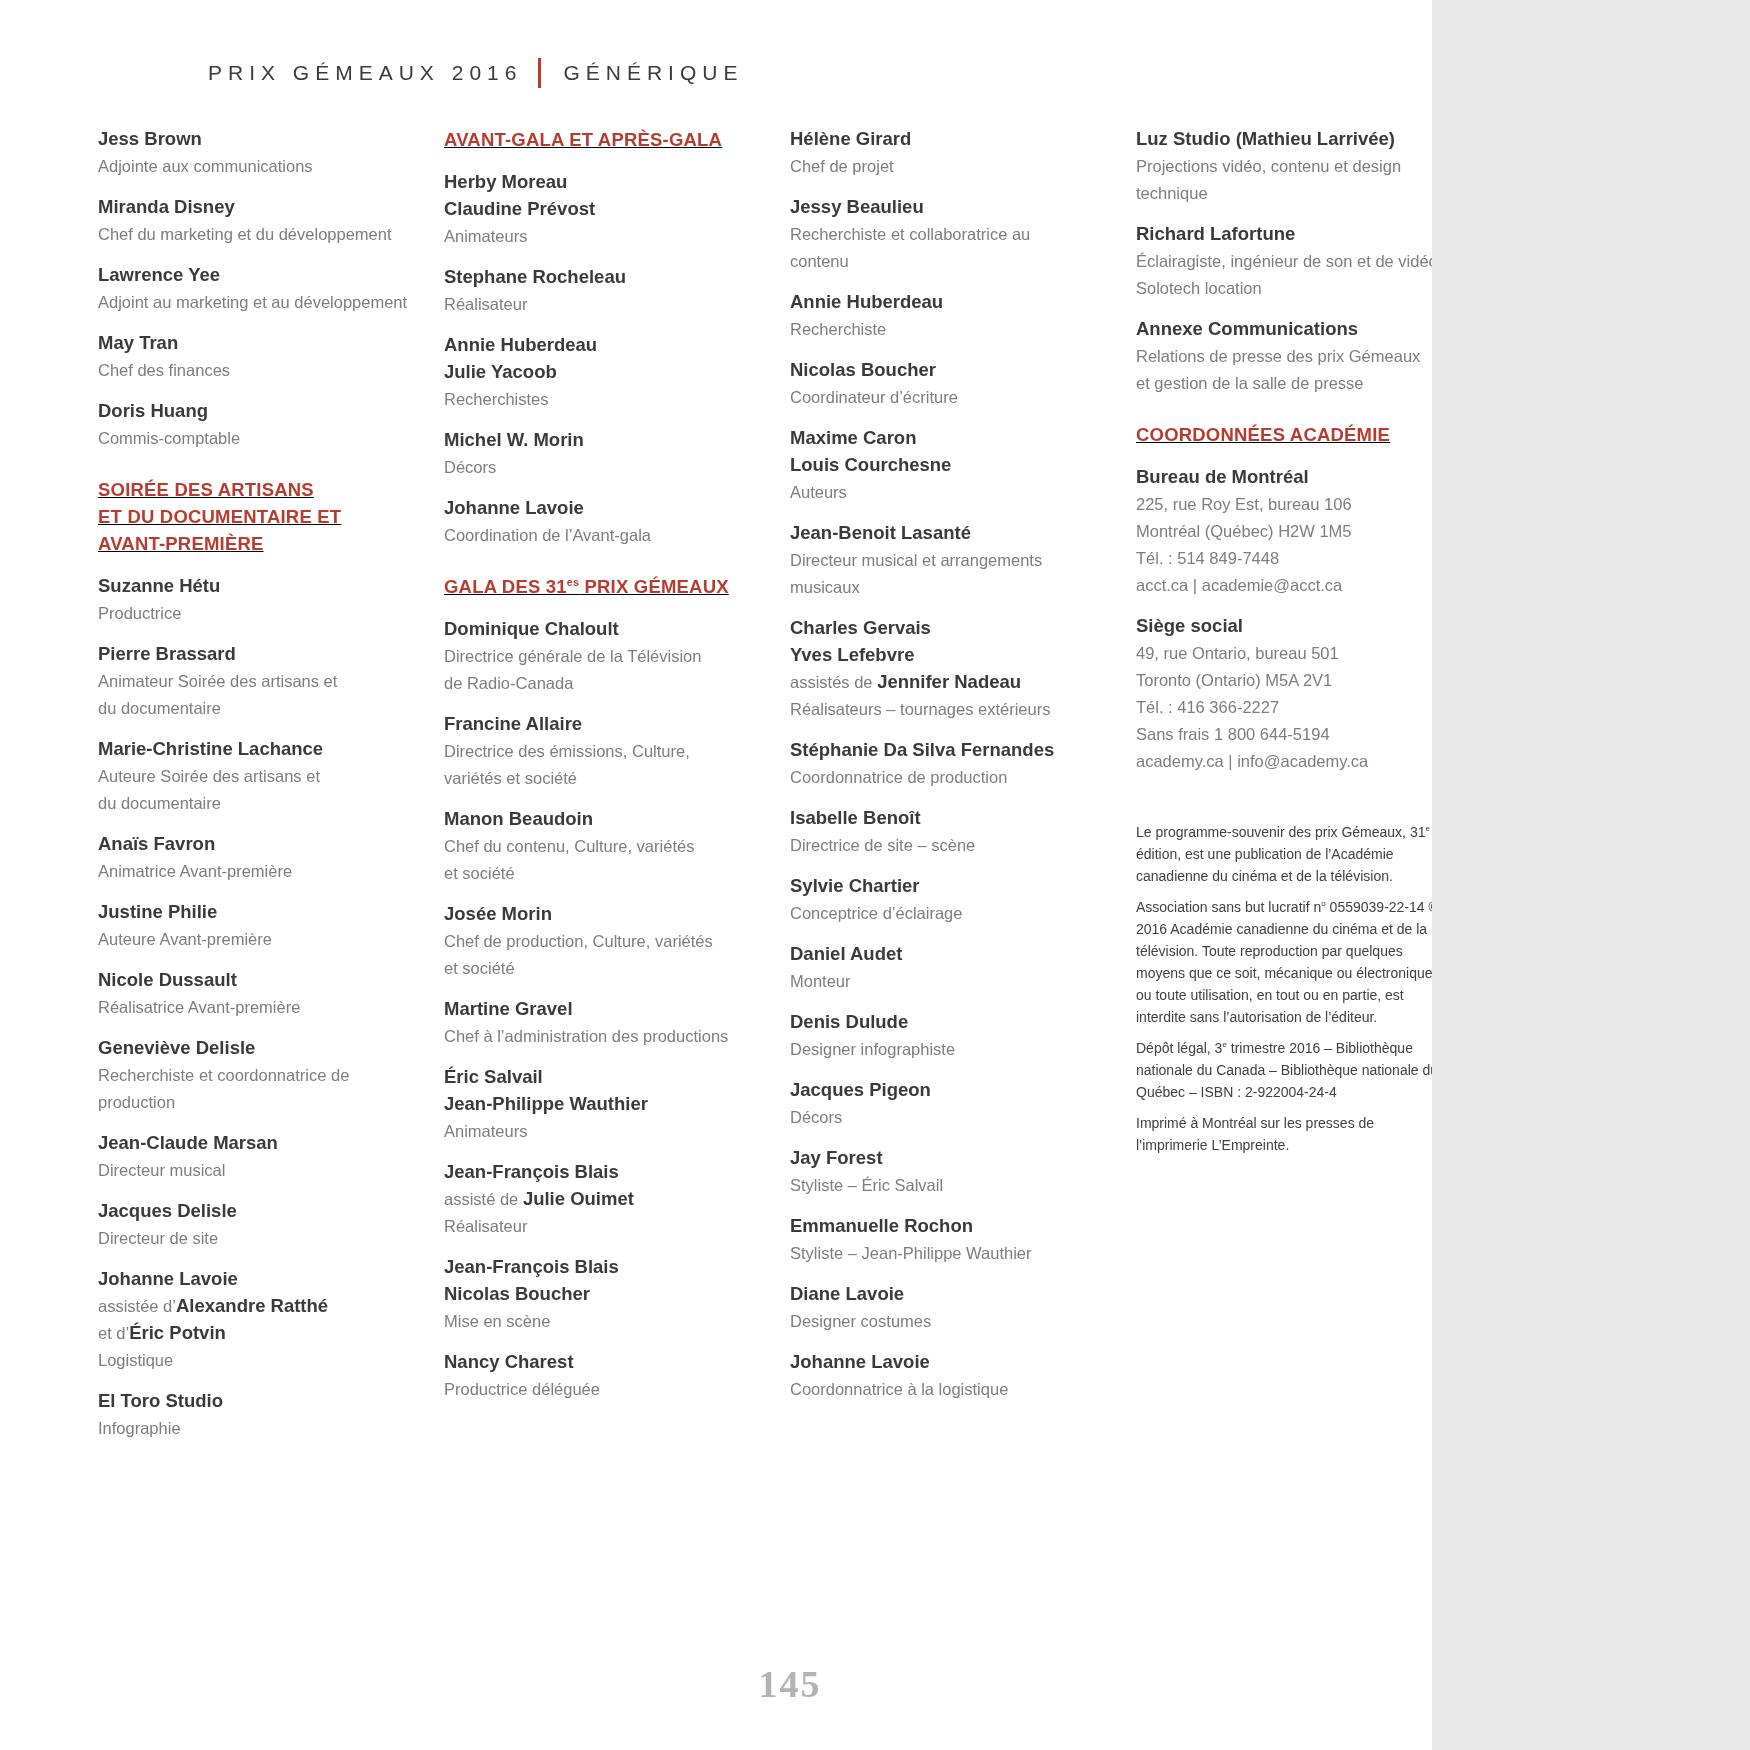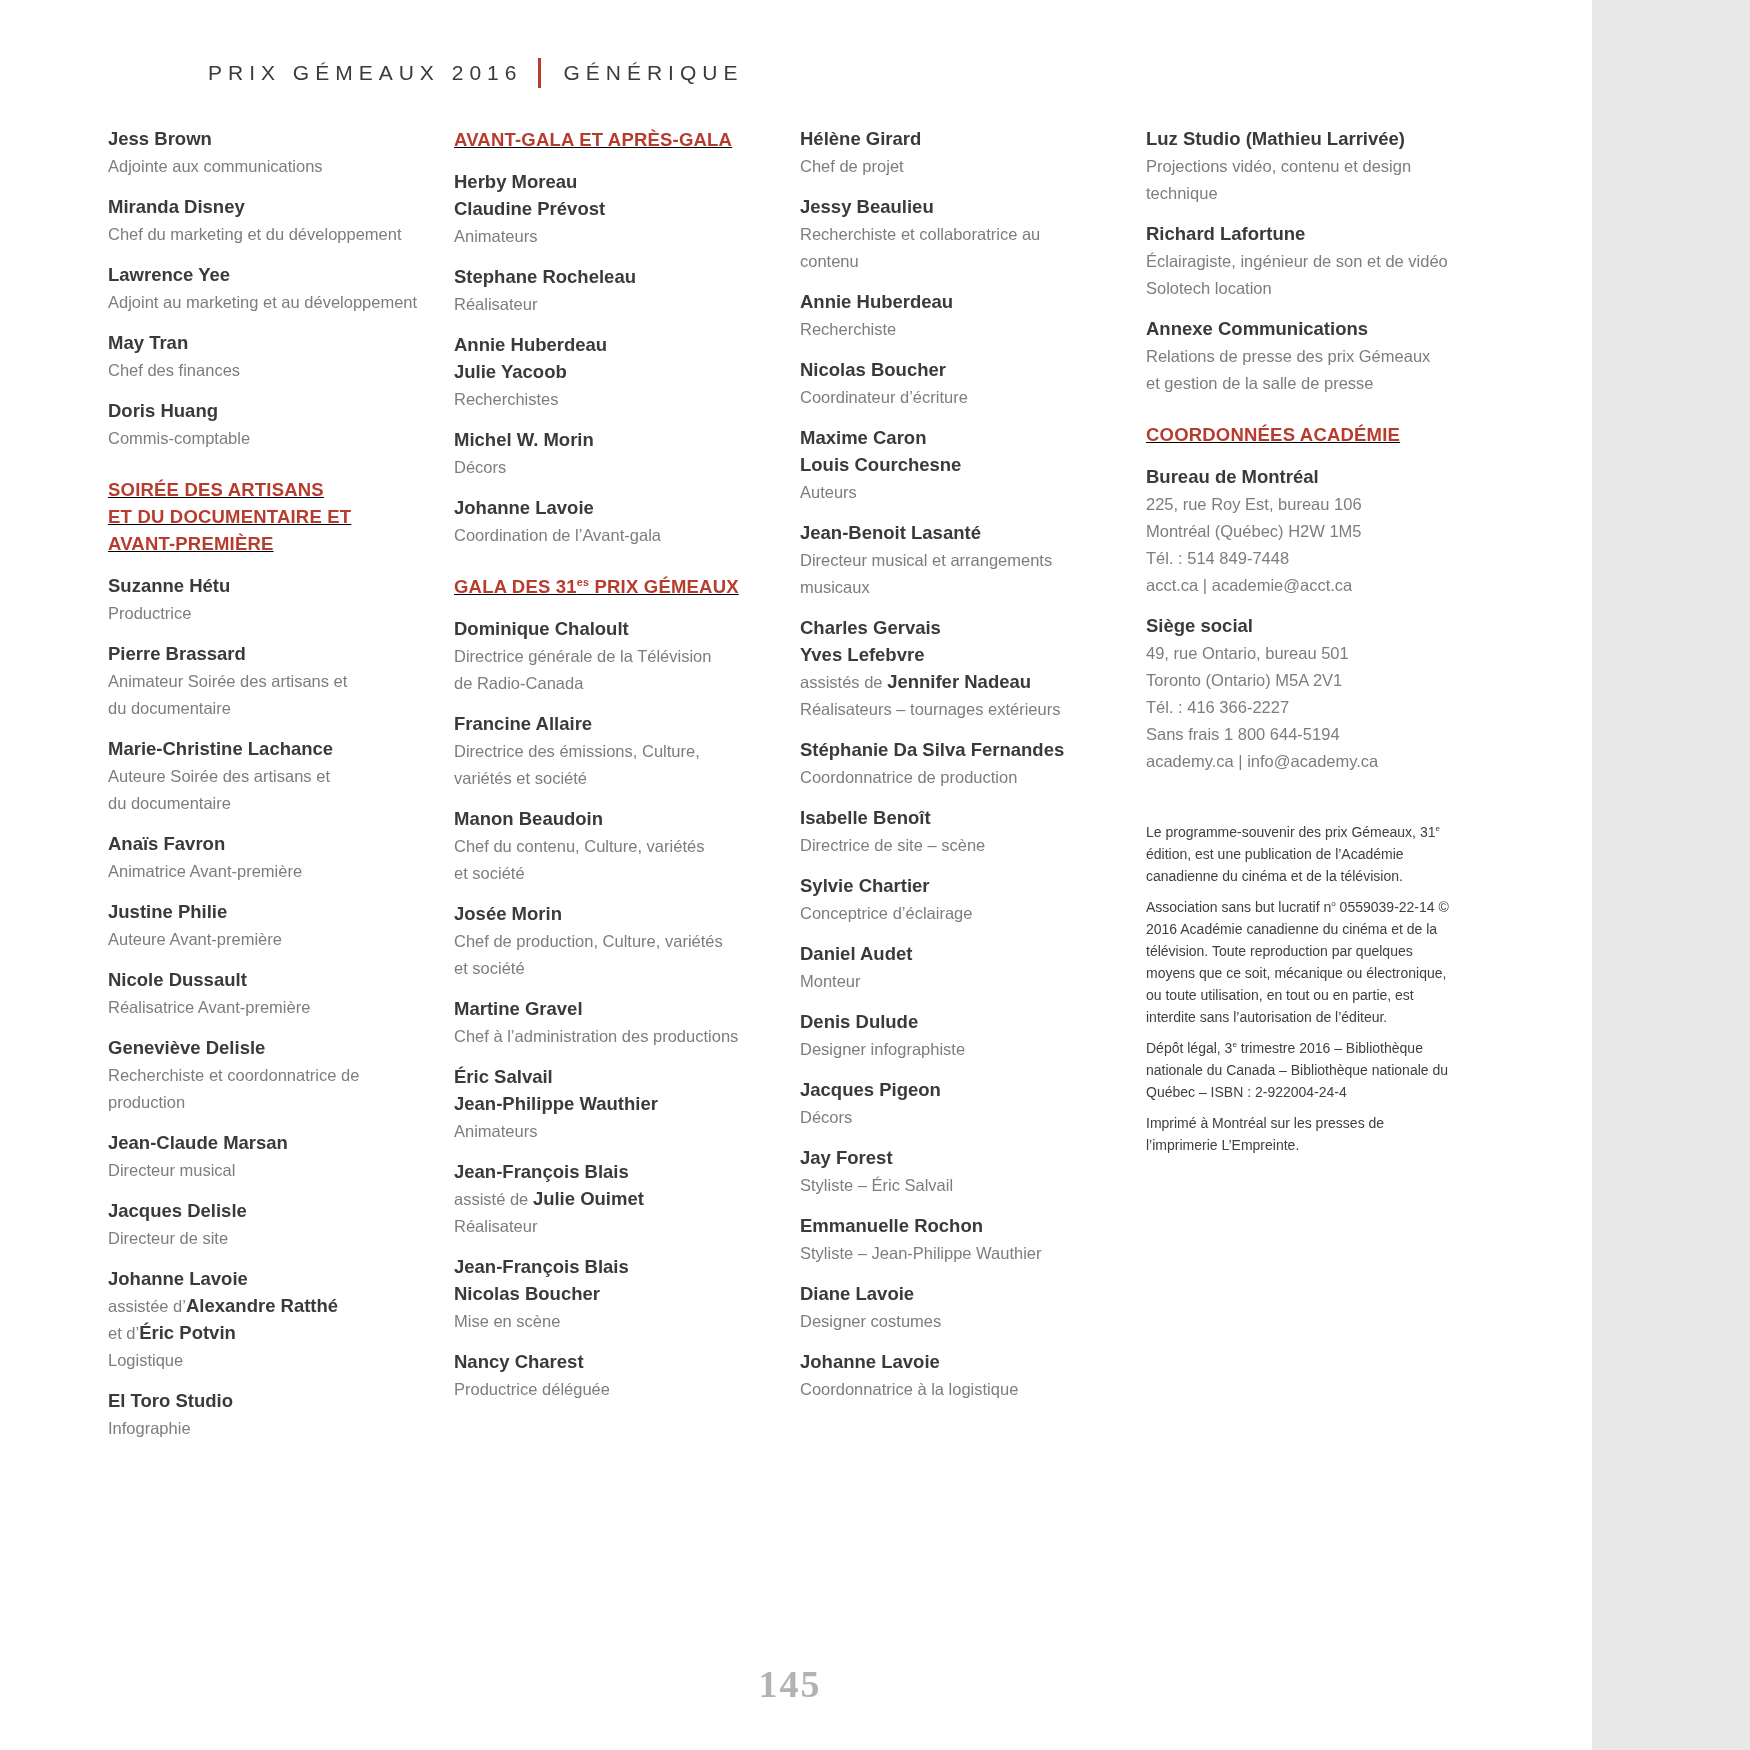--- a/index.html
+++ b/index.html
@@ -1,24 +1,24 @@
 <!DOCTYPE html>
 <html><head>
 <meta charset="utf-8">
 <style>
   html,body { margin:0; padding:0; background:#e8e8e8; }
   .page {
-    position:relative; width:1592px; height:1750px; background:#ffffff;
+    position:relative; width:1432px; height:1750px; background:#ffffff;
     font-family:"Liberation Sans", sans-serif; overflow:hidden;
   }
   .header { position:absolute; top:58px; left:208px; display:flex; align-items:center; }
   .htext { font-size:21px; letter-spacing:6px; color:#3a3a3a; white-space:nowrap; }
   .divider { width:3px; height:30px; background:#b73c2e; margin:0 22px 0 16px; }
 
-  .columns { position:absolute; top:126px; left:108px; display:flex; align-items:flex-start; }
+  .columns { position:absolute; top:126px; left:98px; display:flex; align-items:flex-start; }
   .credits-column { width:311px; margin-right:35px; flex:0 0 auto; }
 
   .block { margin-bottom:14px; }
   .block .line { line-height:26px; white-space:nowrap; }
 
   .sg-name { font-weight:bold; color:#3a3a3a; font-size:18.5px; }
   .sg-role { color:#7d7d7d; font-size:16.5px; }
 
   .block.heading { margin-top:24px; margin-bottom:16px;text-decoration:underline; }
   .credits-column .block:first-child { margin-top:0; }

